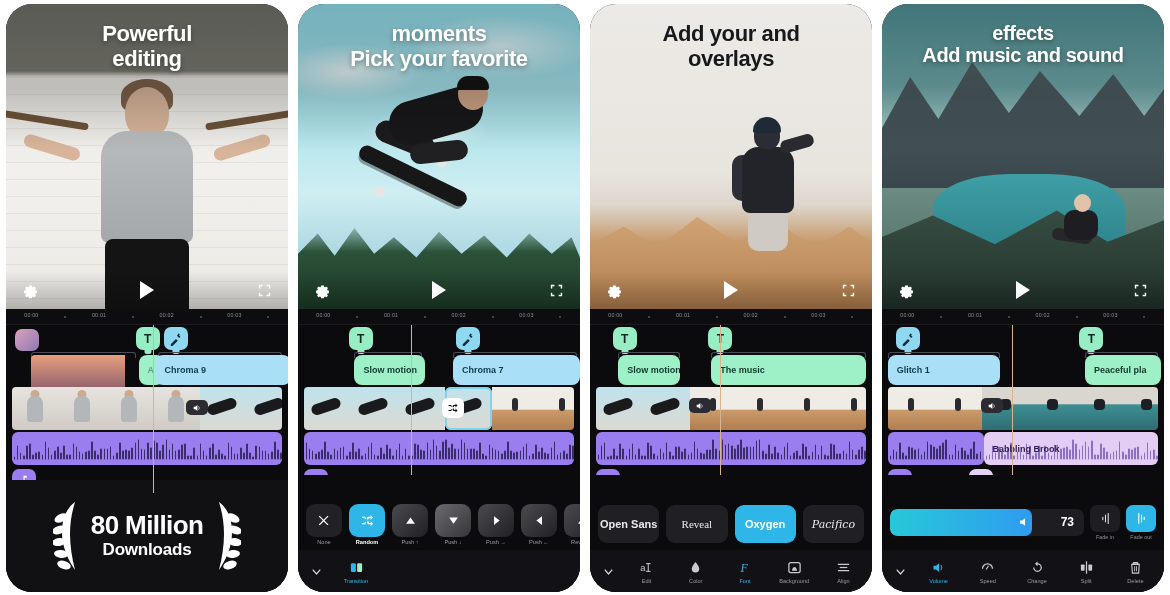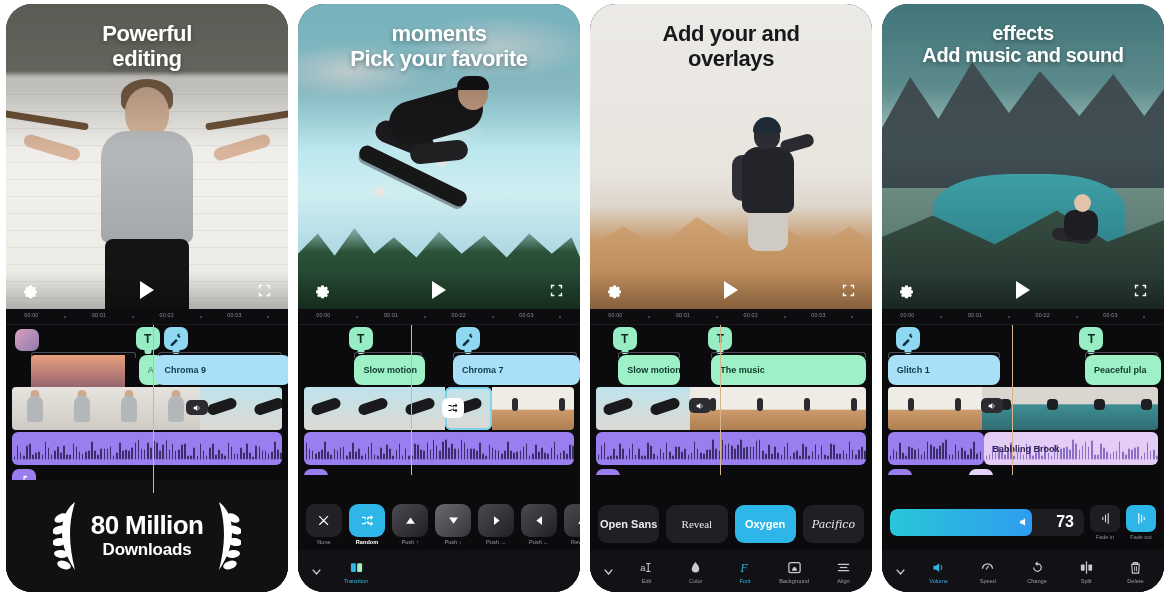--- a/index.html
+++ b/index.html
@@ -213,21 +213,21 @@
   .ft-oxygen{ font-family:"Liberation Sans", sans-serif; }
   .ft-pacifico{ font-family:"DejaVu Serif", serif; font-style:italic; }
 
   .vol-row{ position:absolute; left:0; right:0; bottom:46px; height:48px; display:flex; align-items:center;
      gap:6px; padding:0 8px; }
   .vol-wrap{ flex:1 1 auto; height:27px; background:#1d1d22; border-radius:7px; position:relative; overflow:hidden; display:flex; align-items:center; }
   .vol-fill{ position:absolute; left:0; top:0; bottom:0; width:73%;
      background:linear-gradient(90deg,#28c7d8,#2f9cf0); border-radius:7px; }
   .vol-knob{ position:absolute; left:66%; top:50%; transform:translateY(-50%); display:flex; align-items:center; gap:2px; }
   .vol-knob svg{ width:13px; height:13px; fill:#fff; }
-  .vol-num{ position:relative; z-index:2; margin-left:auto; padding-right:10px; font-size:16px; font-weight:bold; color:#fff; }
+  .vol-num{ position:relative; z-index:2; margin-left:auto; padding-right:10px; font-size:12px; font-weight:bold; color:#fff; }
   .fade-item{ width:30px; flex:0 0 30px; text-align:center; }
   .fade-tile{ width:30px; height:27px; border-radius:7px; background:#1d1d22;
      display:flex; align-items:center; justify-content:center; margin:0 auto 2px; }
   .fade-tile.active{ background:#2fb6e8; }
   .fade-tile svg{ width:13px; height:13px; fill:#dcdce2; }
   .fade-tile.active svg{ fill:#fff; }
   .fade-lbl{ font-size:5.4px; color:#8f8f98; }
 
   .toolbar{ position:absolute; left:0; right:0; bottom:0; height:42px; background:#121216;
      display:flex; align-items:center; padding:0 4px; }

